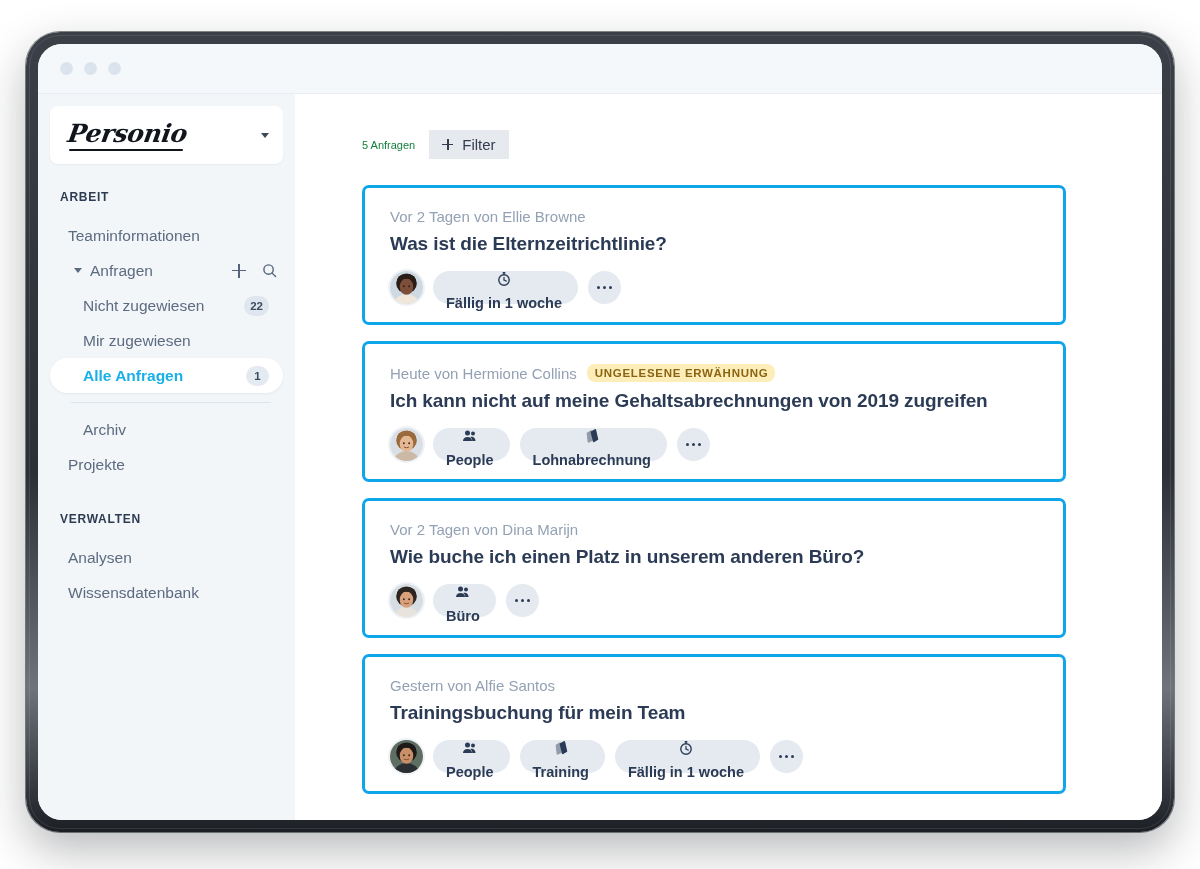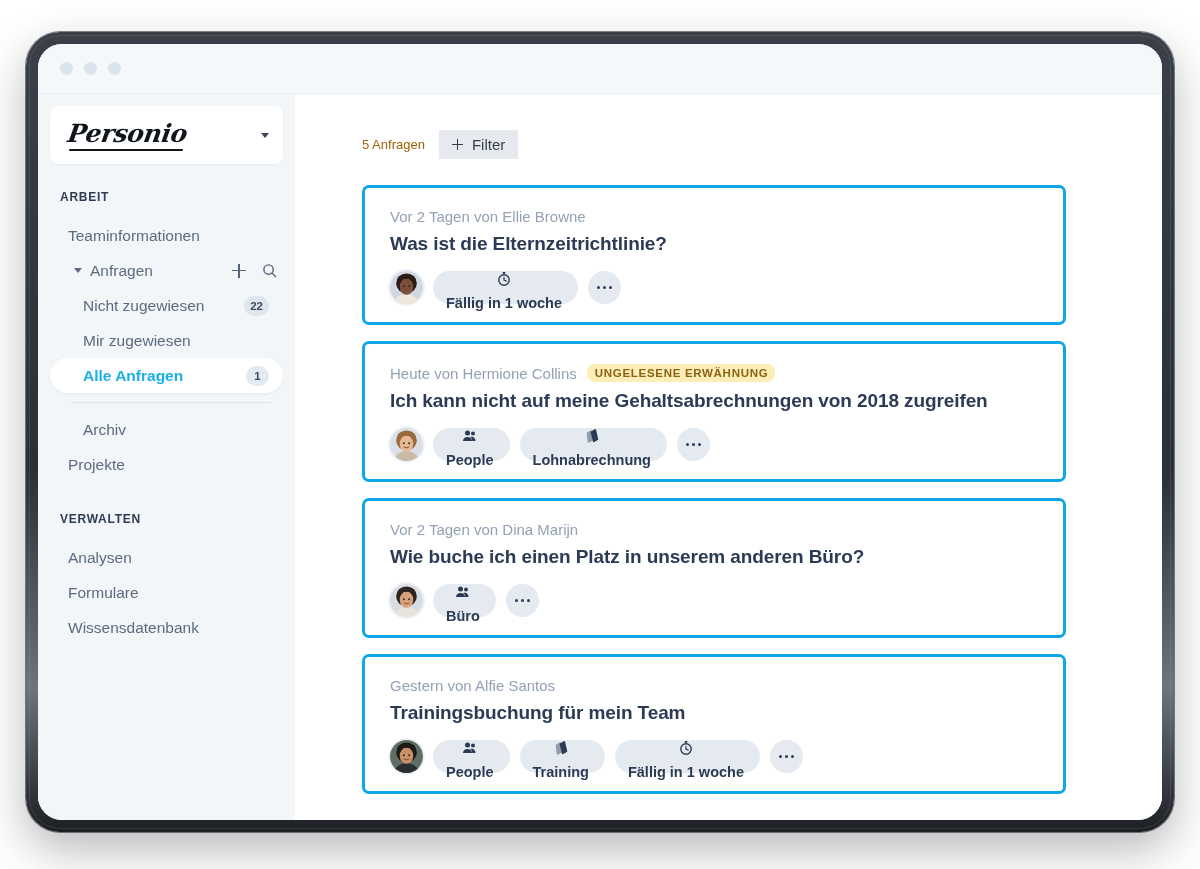--- a/index.html
+++ b/index.html
@@ -207,21 +207,21 @@
     padding: 36px 0 0 0;
   }
   .main-inner { width: 704px; margin-left: 67px; }
 
   .main-head {
     display: flex;
     align-items: center;
     gap: 14px;
     margin-bottom: 26px;
   }
-  .count-label { font-size: 13px; color: #a16207; }
+  .count-label { font-size: 11px; color: #15803d; }
   .filter-btn {
     display: flex;
     align-items: center;
     gap: 9px;
     background: #e6eaef;
     border: none;
     border-radius: 0;
     height: 29px;
     padding: 0 13px;
     font-size: 15px;
@@ -378,23 +378,20 @@
           </div>
 
           <div class="nav-item lvl0">
             <span>Projekte</span>
           </div>
 
           <div class="nav-section second">VERWALTEN</div>
 
           <div class="nav-item lvl0">
             <span>Analysen</span>
-          </div>
-          <div class="nav-item lvl0">
-            <span>Formulare</span>
           </div>
           <div class="nav-item lvl0">
             <span>Wissensdatenbank</span>
           </div>
 
         </div>
       </div>
 
       <div class="main">
         <div class="main-inner">
@@ -441,21 +438,21 @@
                     <i></i>
                     <i></i>
                   </span>
                 </div>
               </div>
               <div class="card">
                 <div class="card-meta">
                   <span>Heute von Hermione Collins</span>
                   <span class="mention-badge">UNGELESENE ERWÄHNUNG</span>
                 </div>
-                <div class="card-title">Ich kann nicht auf meine Gehaltsabrechnungen von 2018 zugreifen</div>
+                <div class="card-title">Ich kann nicht auf meine Gehaltsabrechnungen von 2019 zugreifen</div>
                 <div class="card-foot">
                   <span class="avatar">
                     <svg viewBox="0 0 40 40">
                       <rect width="40" height="40" fill="#d9dfe4"></rect>
                       <ellipse cx="20" cy="40" rx="15" ry="12" fill="#cbb9a6"></ellipse>
                       <ellipse cx="20" cy="15" rx="12.5" ry="12" fill="#9a6a3c"></ellipse>
                       <ellipse cx="20" cy="19" rx="8.2" ry="9.8" fill="#e5b793"></ellipse>
                       <path d="M8 14c1-7 5-10 12-10s11 3 12 10c-2-3-6-4.5-12-4.5S10 11 8 14z" fill="#9a6a3c"></path>
                       <ellipse cx="16.8" cy="18.5" rx="1.1" ry="1.2" fill="#2b2119"></ellipse>
                       <ellipse cx="23.2" cy="18.5" rx="1.1" ry="1.2" fill="#2b2119"></ellipse>

